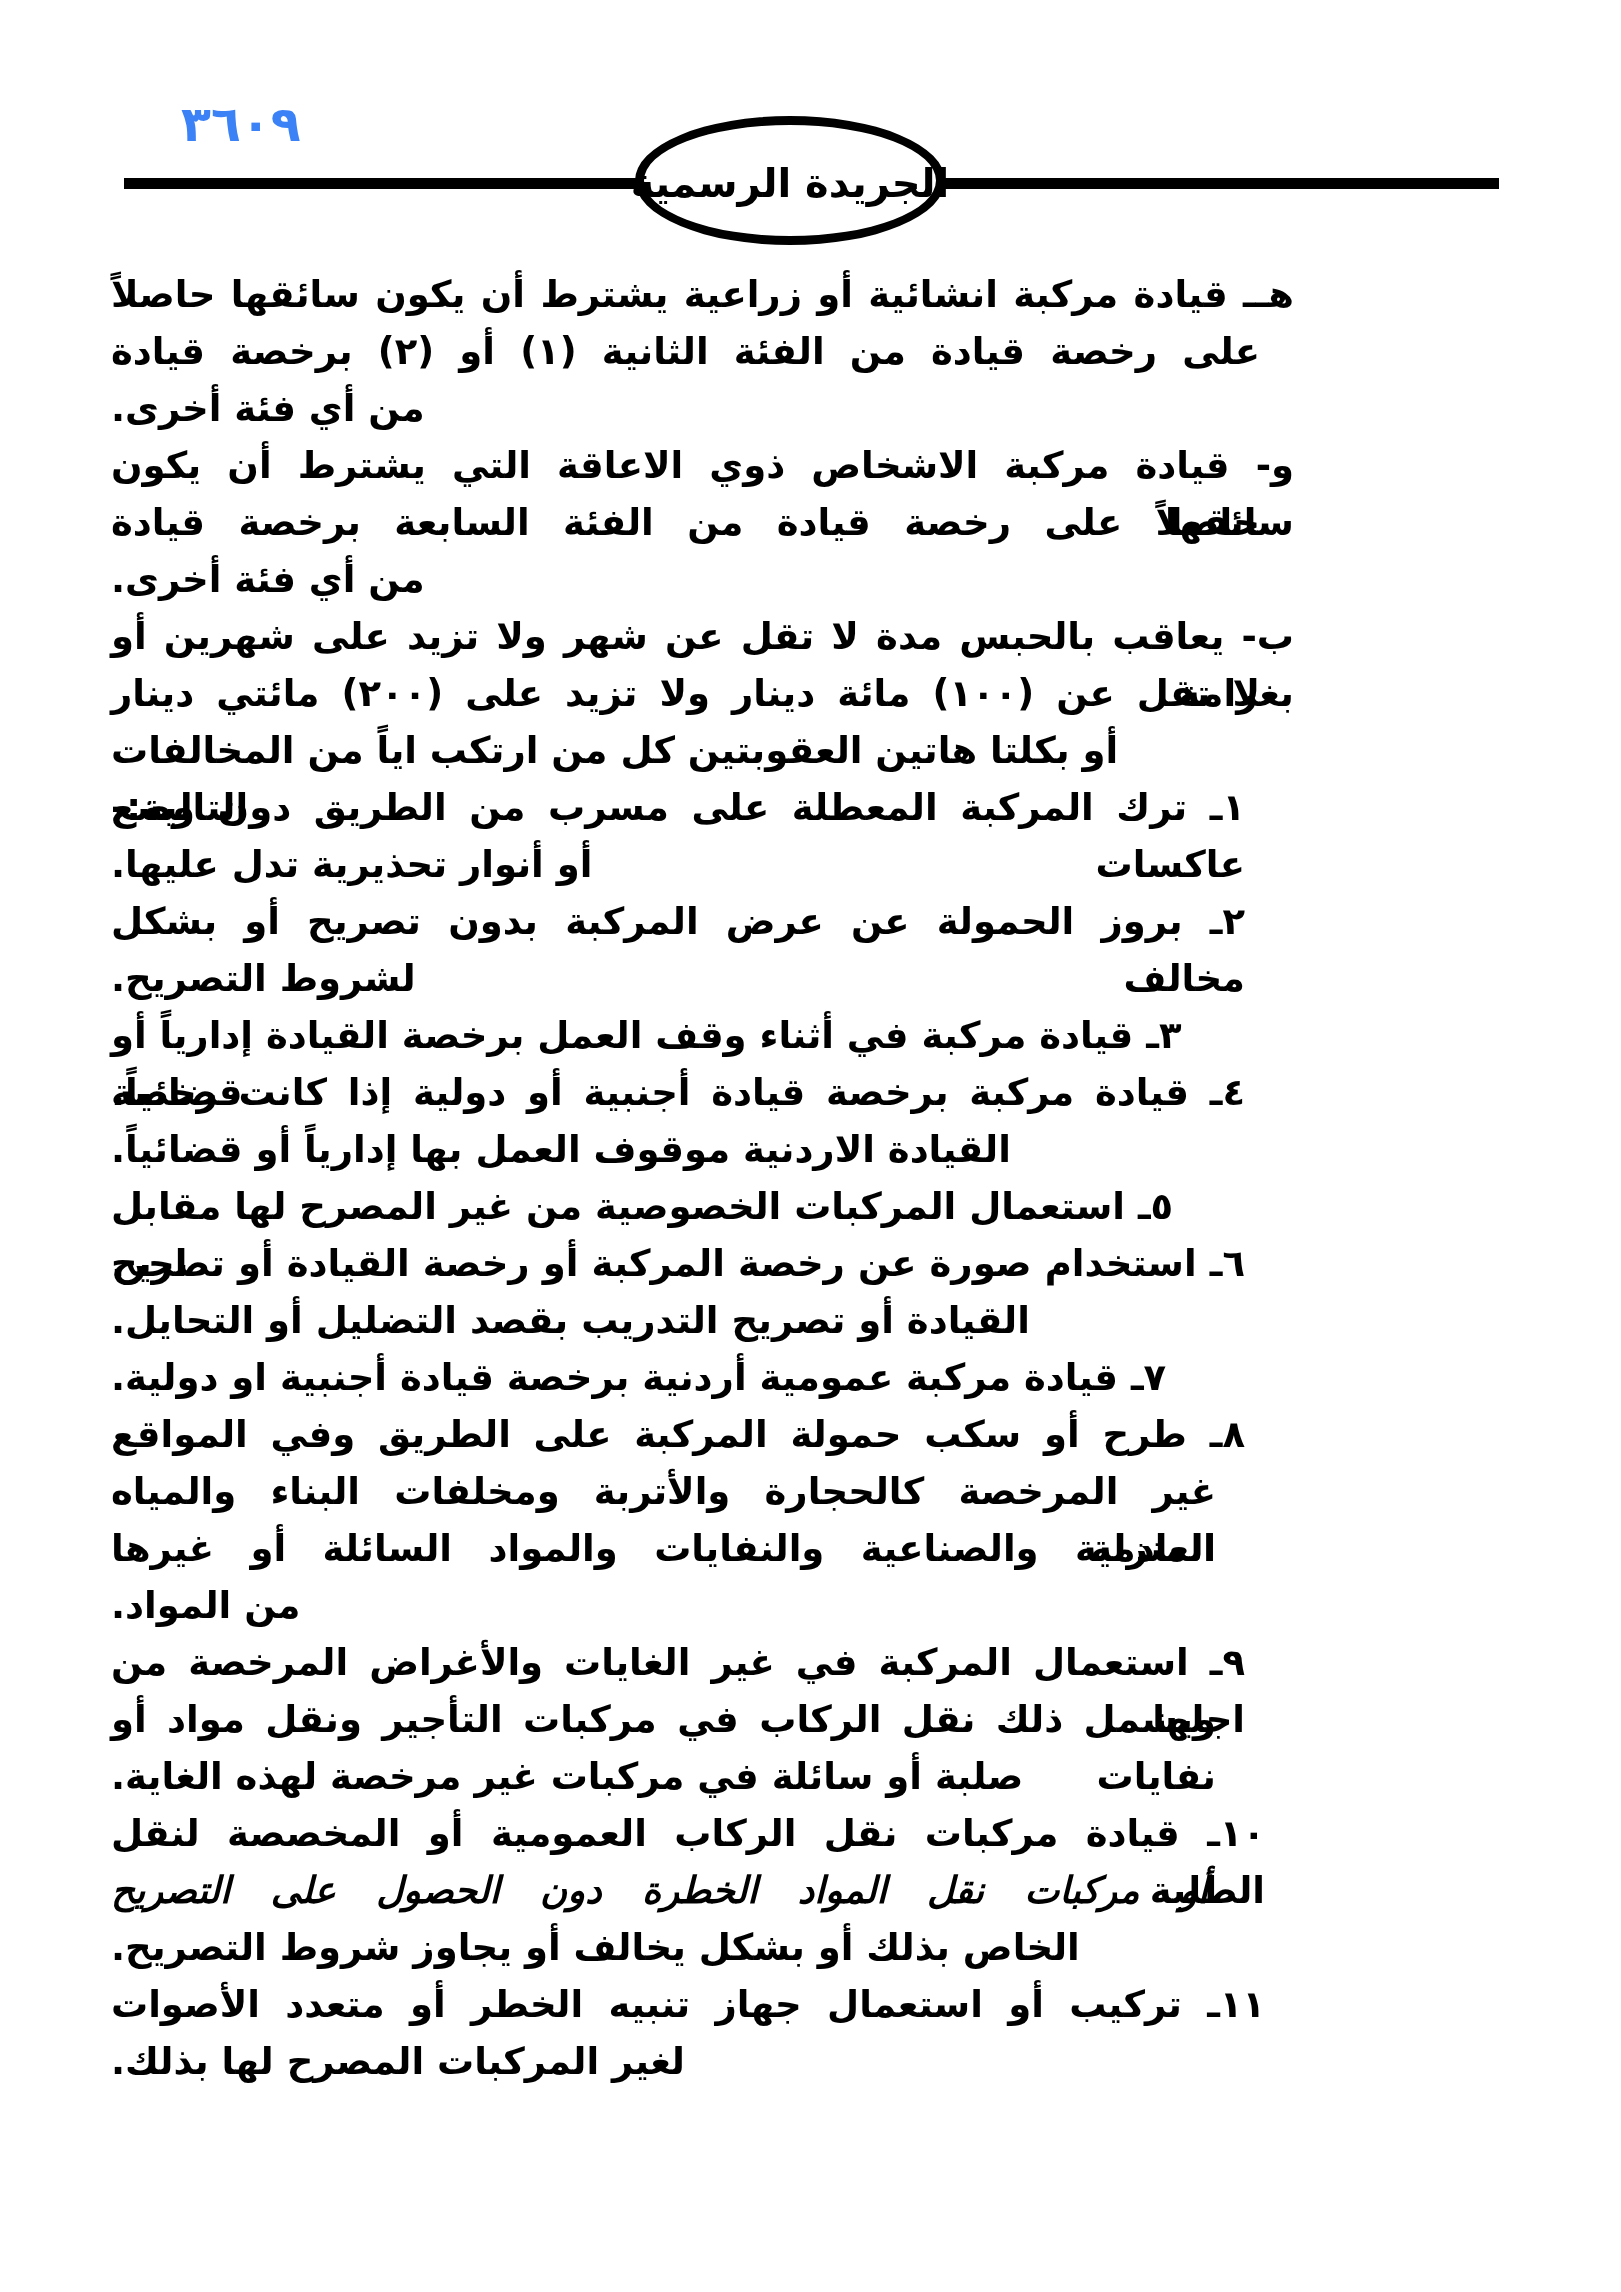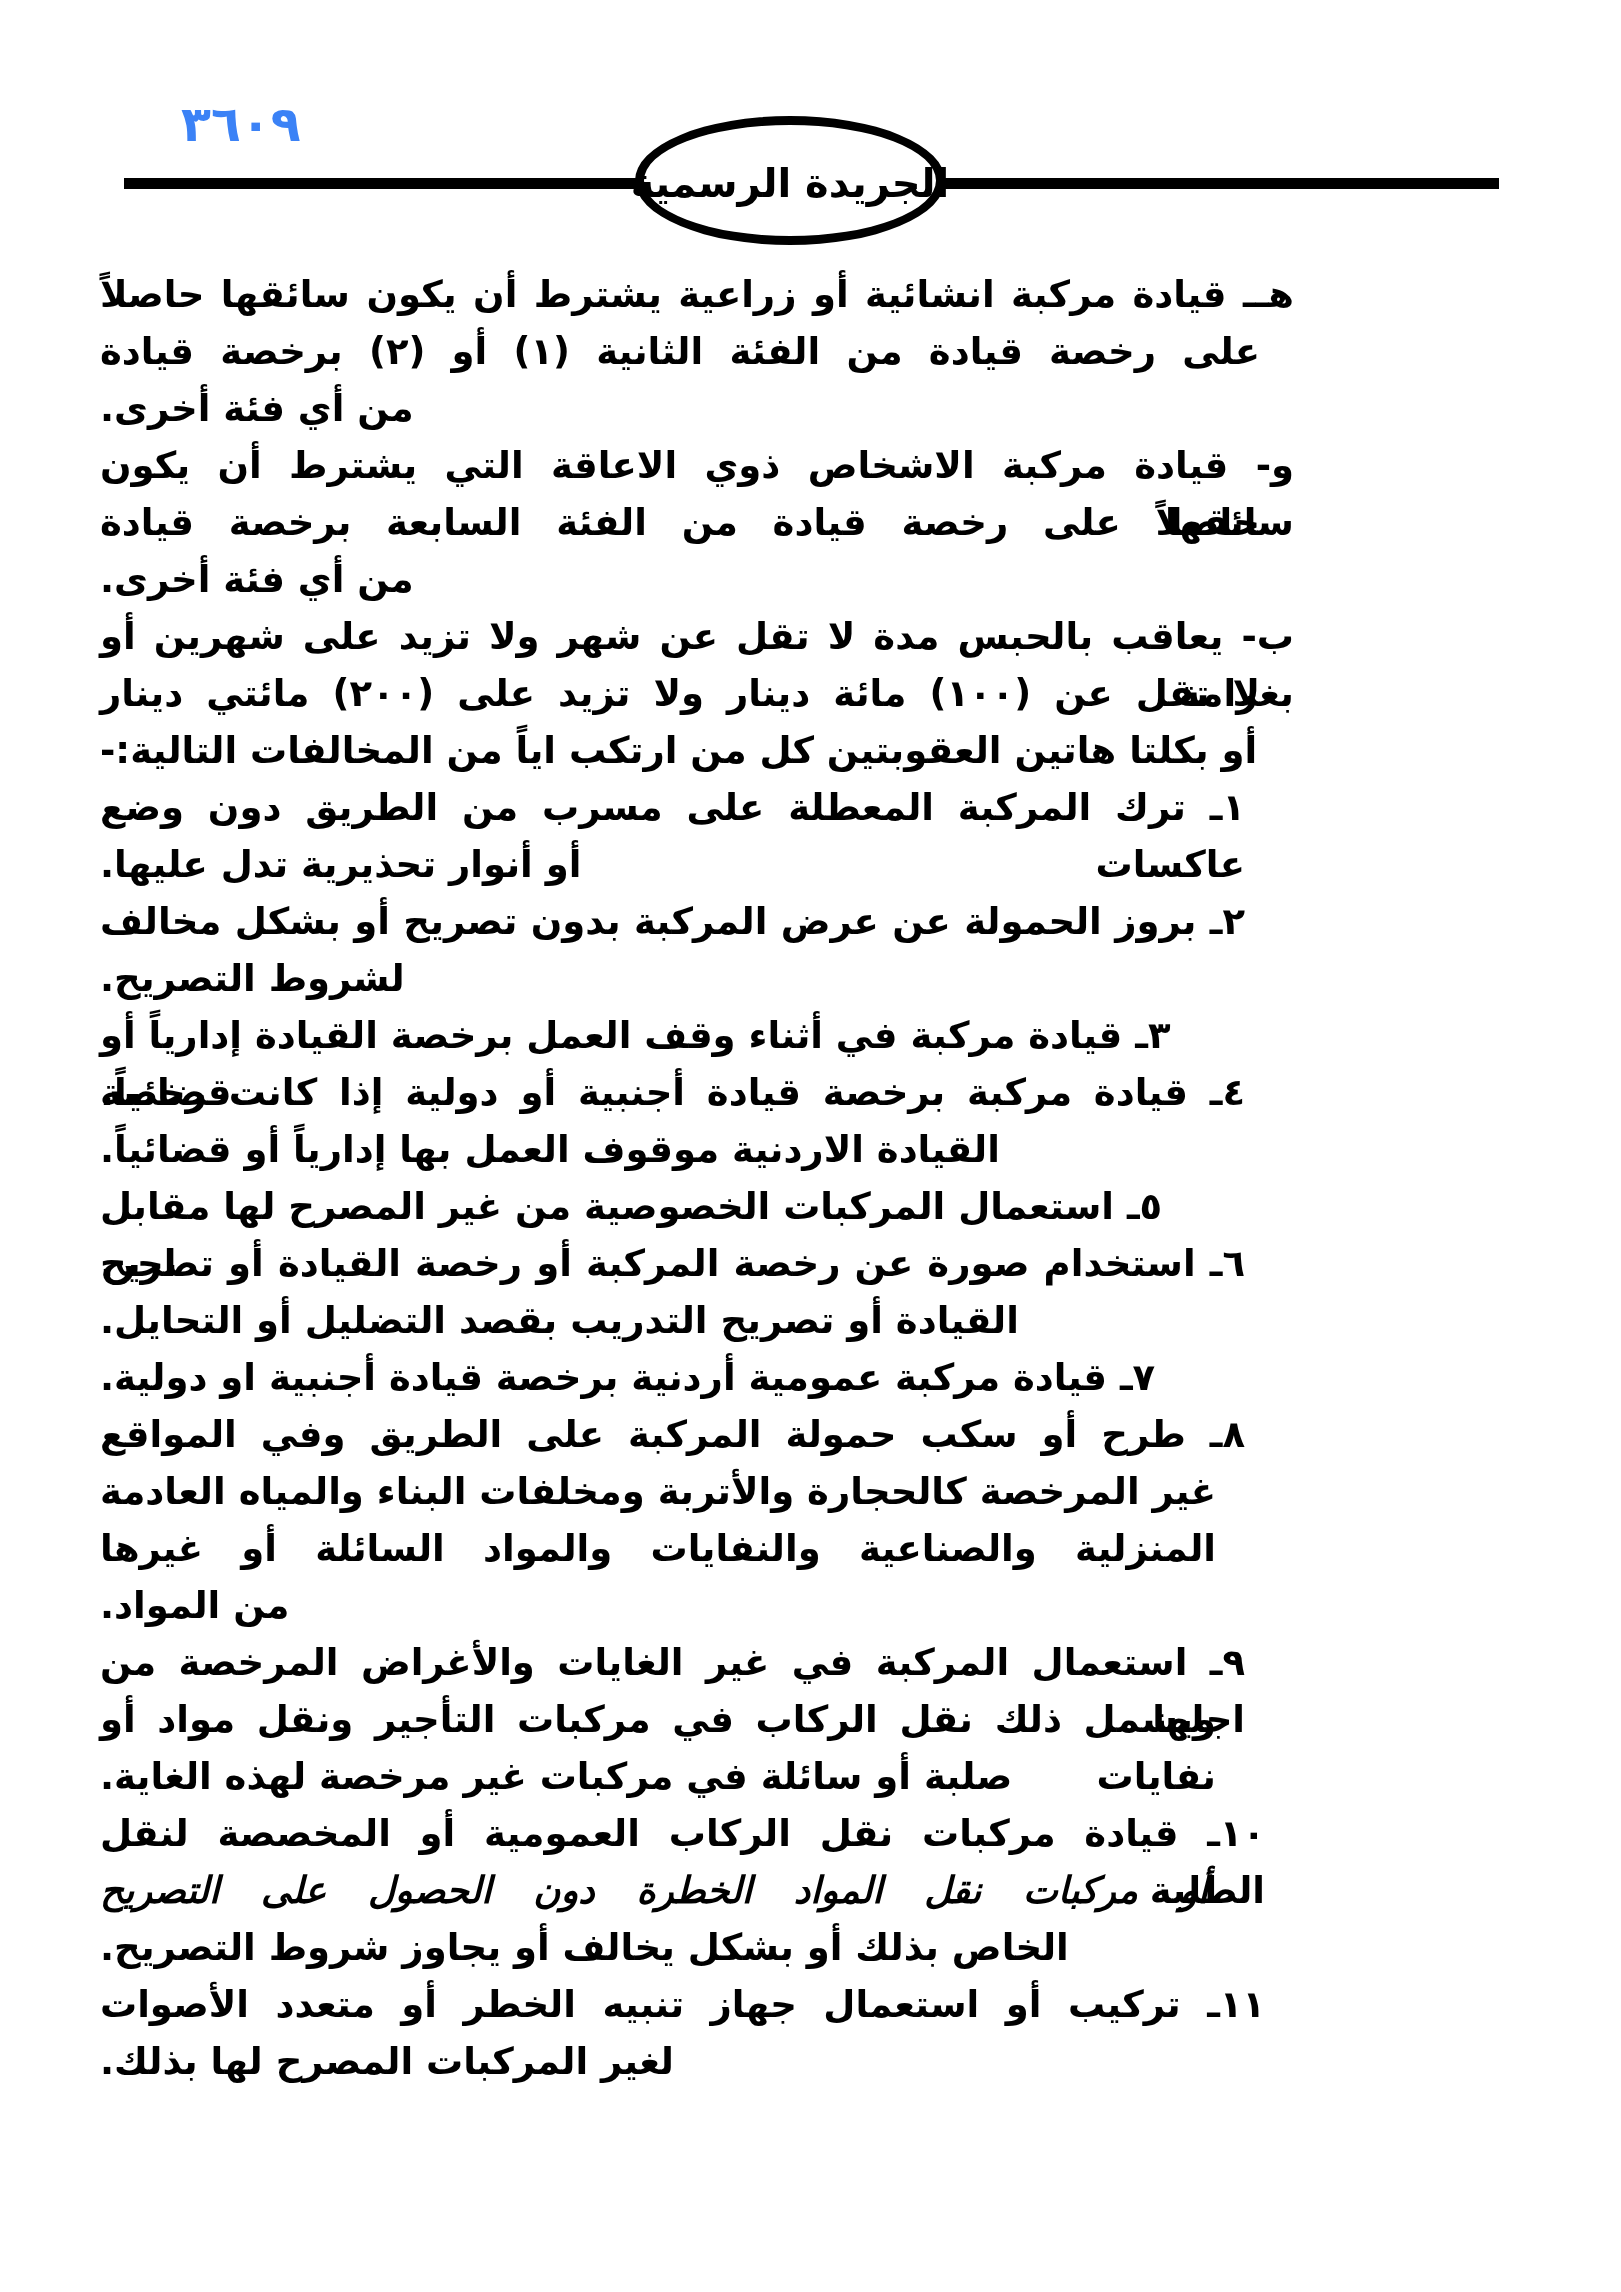--- a/index.html
+++ b/index.html
@@ -41,21 +41,21 @@
   .gazette-badge .badge-label{
     font-size:40px;font-weight:700;
     padding-top:5.9px;
     white-space:nowrap;
   }
   
   .doc-body{
     position:absolute;
     top:266px;
     right:327px;          
-    left:100px;           
+    left:111px;           
   }
   .para{margin:0;padding:0;}
   .ln{
     direction:rtl;
     height:57px;line-height:57px;
     font-size:37px;font-weight:700;
     white-space:normal;
     overflow:visible;
     text-align:left;
   }

